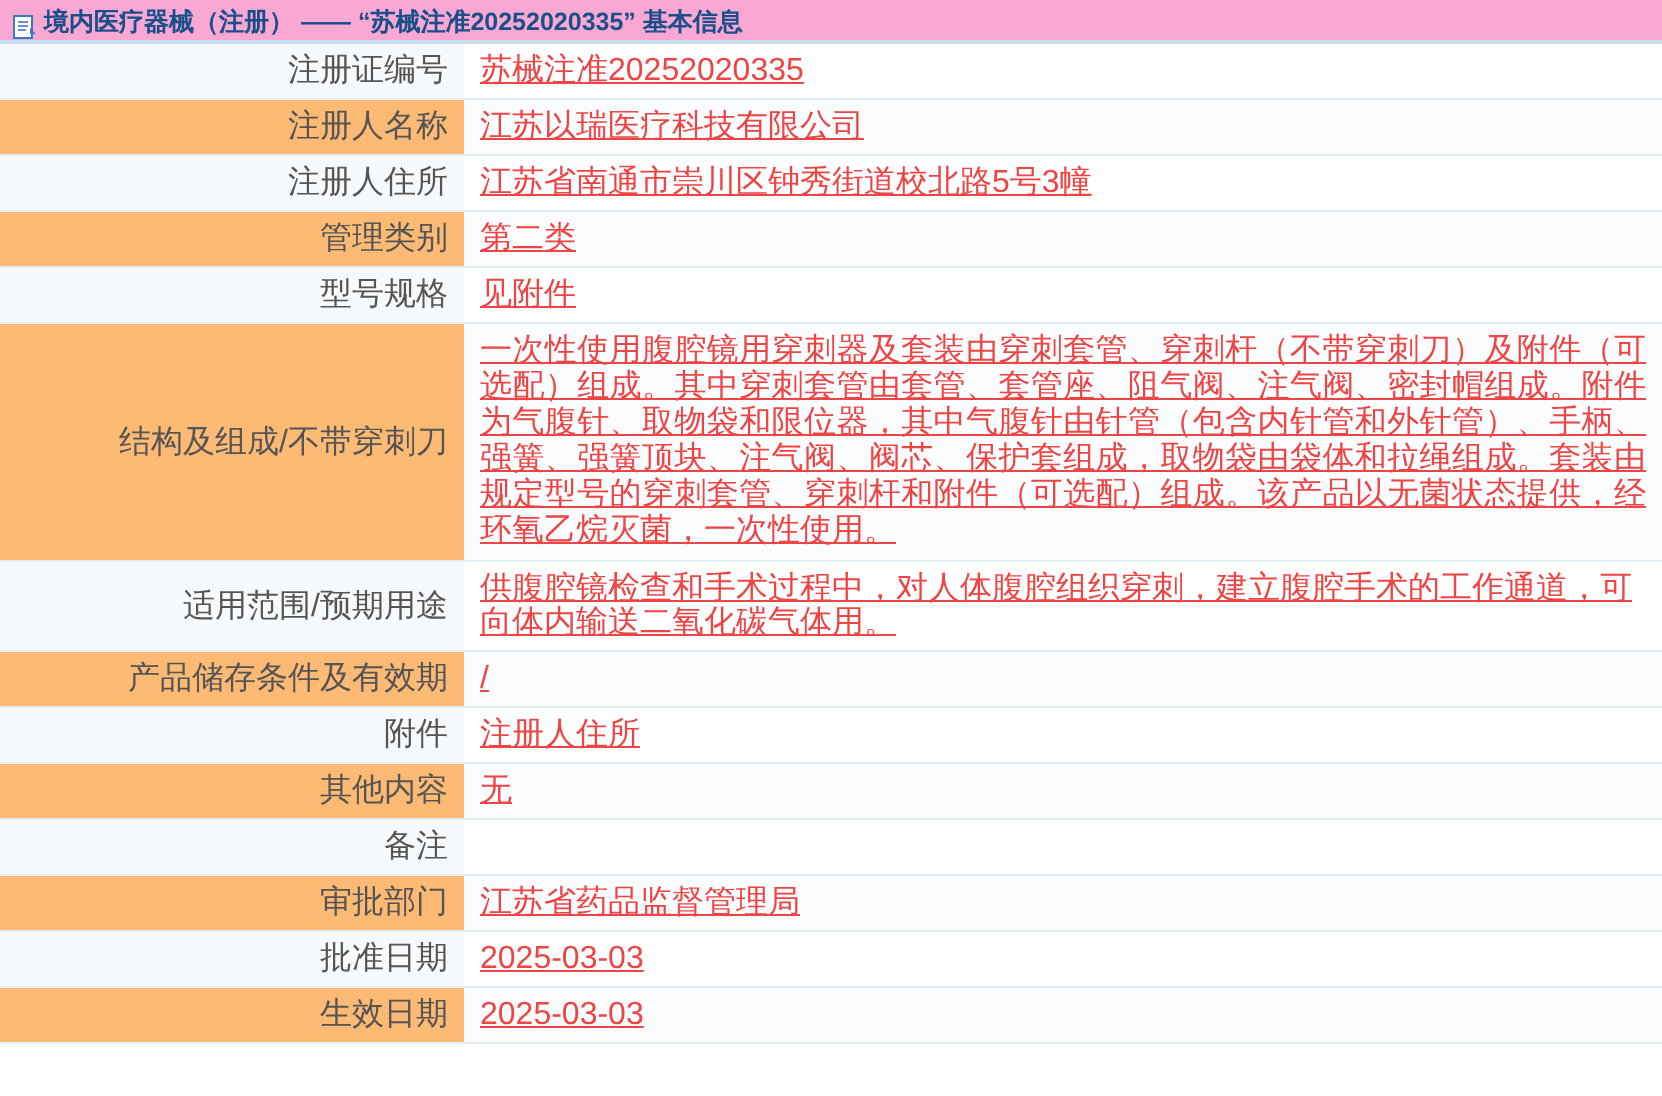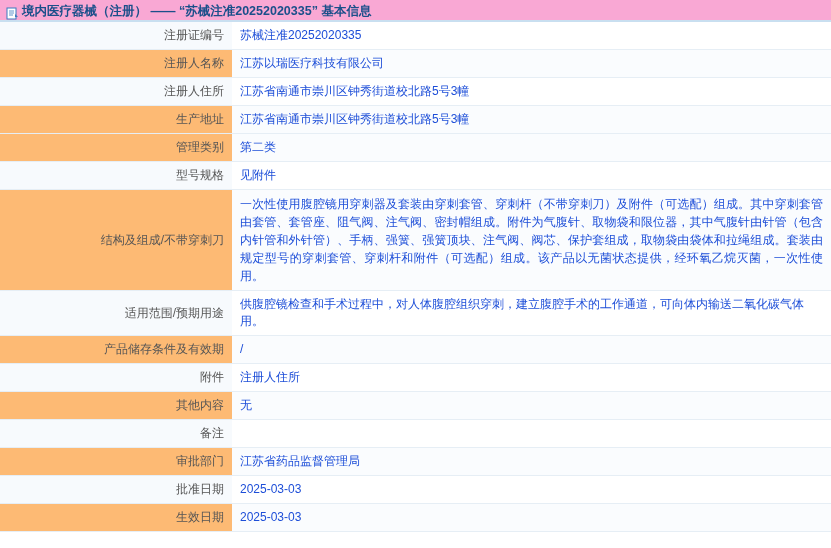--- a/index.html
+++ b/index.html
@@ -55,38 +55,39 @@
     width: 831px;
     table-layout: fixed;
   }
   table.info tr {
     border-bottom: 1px solid #e6eef5;
   }
   table.info td {
     vertical-align: middle;
     padding: 5px 8px;
     line-height: 17px;
-    font-size: 12px;
+    font-size: 16px;
     box-sizing: border-box;
   }
   td.label {
     width: 232px;
     text-align: right;
     color: #555555;
     background: #f7fafd;
     padding-right: 10px;
     white-space: nowrap;
   }
   td.value {
     width: 599px;
     text-align: left;
-    color: #1d4ed8;
+    color: #ef4444;
     background: #ffffff;
     padding-left: 10px;
     word-break: break-all;
+    text-decoration: underline;
   }
   tr.alt td.label { background: #fdba74; }
   tr.alt td.value { background: #fafcfe; }
   td.value.tall {
     line-height: 18px;
     text-align: justify;
   }
 </style>
 </head>
 <body>
@@ -111,24 +112,20 @@
       <tr>
         <td class="label">注册证编号</td>
         <td class="value">苏械注准20252020335</td>
       </tr>
       <tr class="alt">
         <td class="label">注册人名称</td>
         <td class="value">江苏以瑞医疗科技有限公司</td>
       </tr>
       <tr>
         <td class="label">注册人住所</td>
-        <td class="value">江苏省南通市崇川区钟秀街道校北路5号3幢</td>
-      </tr>
-      <tr class="alt">
-        <td class="label">生产地址</td>
         <td class="value">江苏省南通市崇川区钟秀街道校北路5号3幢</td>
       </tr>
       <tr class="alt">
         <td class="label">管理类别</td>
         <td class="value">第二类</td>
       </tr>
       <tr>
         <td class="label">型号规格</td>
         <td class="value">见附件</td>
       </tr>

